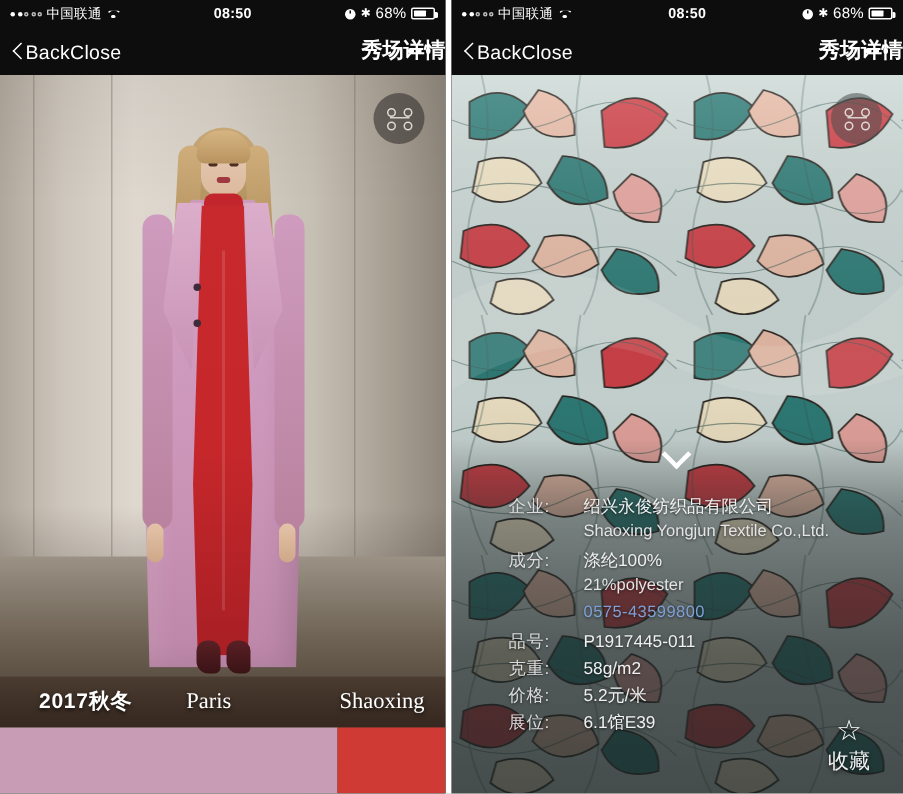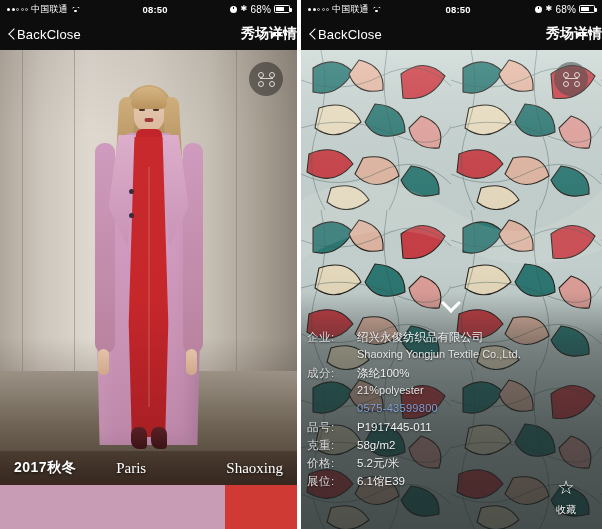--- a/index.html
+++ b/index.html
@@ -73,21 +73,21 @@
   .wallline { position:absolute; top:0; bottom:32%; width:1px; background:rgba(120,112,100,.45); }
   .floor {
     position:absolute; left:0; right:0; bottom:0; height:33%;
     background:linear-gradient(to bottom, #9b9285 0%, #6d6254 35%, #4a3c31 70%, #3a2d24 100%);
   }
   .footer-strip {
     position:absolute; left:0; right:0; bottom:44px; height:34px;
     background:linear-gradient(to bottom, rgba(60,44,34,.55), rgba(48,34,26,.75));
   }
   .caption {
-    position:absolute; left:0; right:0; bottom:47px; height:28px;
+    position:absolute; left:12px; right:0; bottom:47px; height:28px;
     display:flex; align-items:center; z-index:12; padding:0 14px;
     color:#fff; text-shadow:0 1px 3px rgba(0,0,0,.75);text-align:center;
   }
   .cap-season { font-size:14px; font-weight:bold; letter-spacing:.5px; }
   .cap-city { font-family:"Liberation Serif", serif; font-size:15px; margin-left:auto; margin-right:auto; }
   .cap-brand { font-family:"Liberation Serif", serif; font-size:15px; margin-left:auto; }
 
   .swatches { position:absolute; left:0; right:0; bottom:0; height:44px; display:flex; z-index:14; }
   .sw { height:100%; }
   .sw.pink { flex:1 1 auto; background:#c79cb4; }
@@ -191,35 +191,35 @@
   }
   .chev-down:before {
     content:""; position:absolute; left:3px; top:0; width:11px; height:11px;
     border-right:3.4px solid #fff; border-bottom:3.4px solid #fff;
     transform:rotate(45deg);
   }
   .circle-btn.fab { background:rgba(72,78,78,.55); }
 
   .fab-info {
     position:absolute; left:0; right:0; top:272px; bottom:0; z-index:14;
-    padding:8px 16px 0 6px; color:#e9e9ea;
+    padding:8px 16px 0 38px; color:#e9e9ea;
   }
   .row { display:flex; align-items:baseline; margin-bottom:3px; }
   .row .lbl { width:50px; flex:0 0 50px; font-size:11.5px; color:#dcdcde;
               letter-spacing:.5px; text-shadow:0 1px 2px rgba(0,0,0,.6); }
   .row .val { font-size:11.5px; color:#f0f0f1; text-shadow:0 1px 2px rgba(0,0,0,.6); }
   .subline { font-family:Liberation Sans, sans-serif; font-size:11px; color:#e4e4e6;
              margin:0 0 6px 50px; text-shadow:0 1px 2px rgba(0,0,0,.6); }
   .subline.tel { color:#7f9fd6; font-family:"Liberation Sans", sans-serif; letter-spacing:.3px; }
   .fav {
     position:absolute; right:14px; bottom:12px; z-index:20; text-align:center; width:44px;
   }
   .star { display:block; margin:0 auto 2px; font-size:19px; line-height:19px; color:#fff;
           text-shadow:0 1px 3px rgba(0,0,0,.7); }
-  .fav-label { font-size:10px; color:#f0f0f1; text-shadow:0 1px 3px rgba(0,0,0,.8);text-align:center; }
+  .fav-label { font-size:14px; color:#f0f0f1; text-shadow:0 1px 3px rgba(0,0,0,.8);text-align:center; }
 </style>
 </head>
 <body>
 
 <div class="stage">
 
   <div class="phone left">
 
     <div class="statusbar">
       <div class="sb-left">

